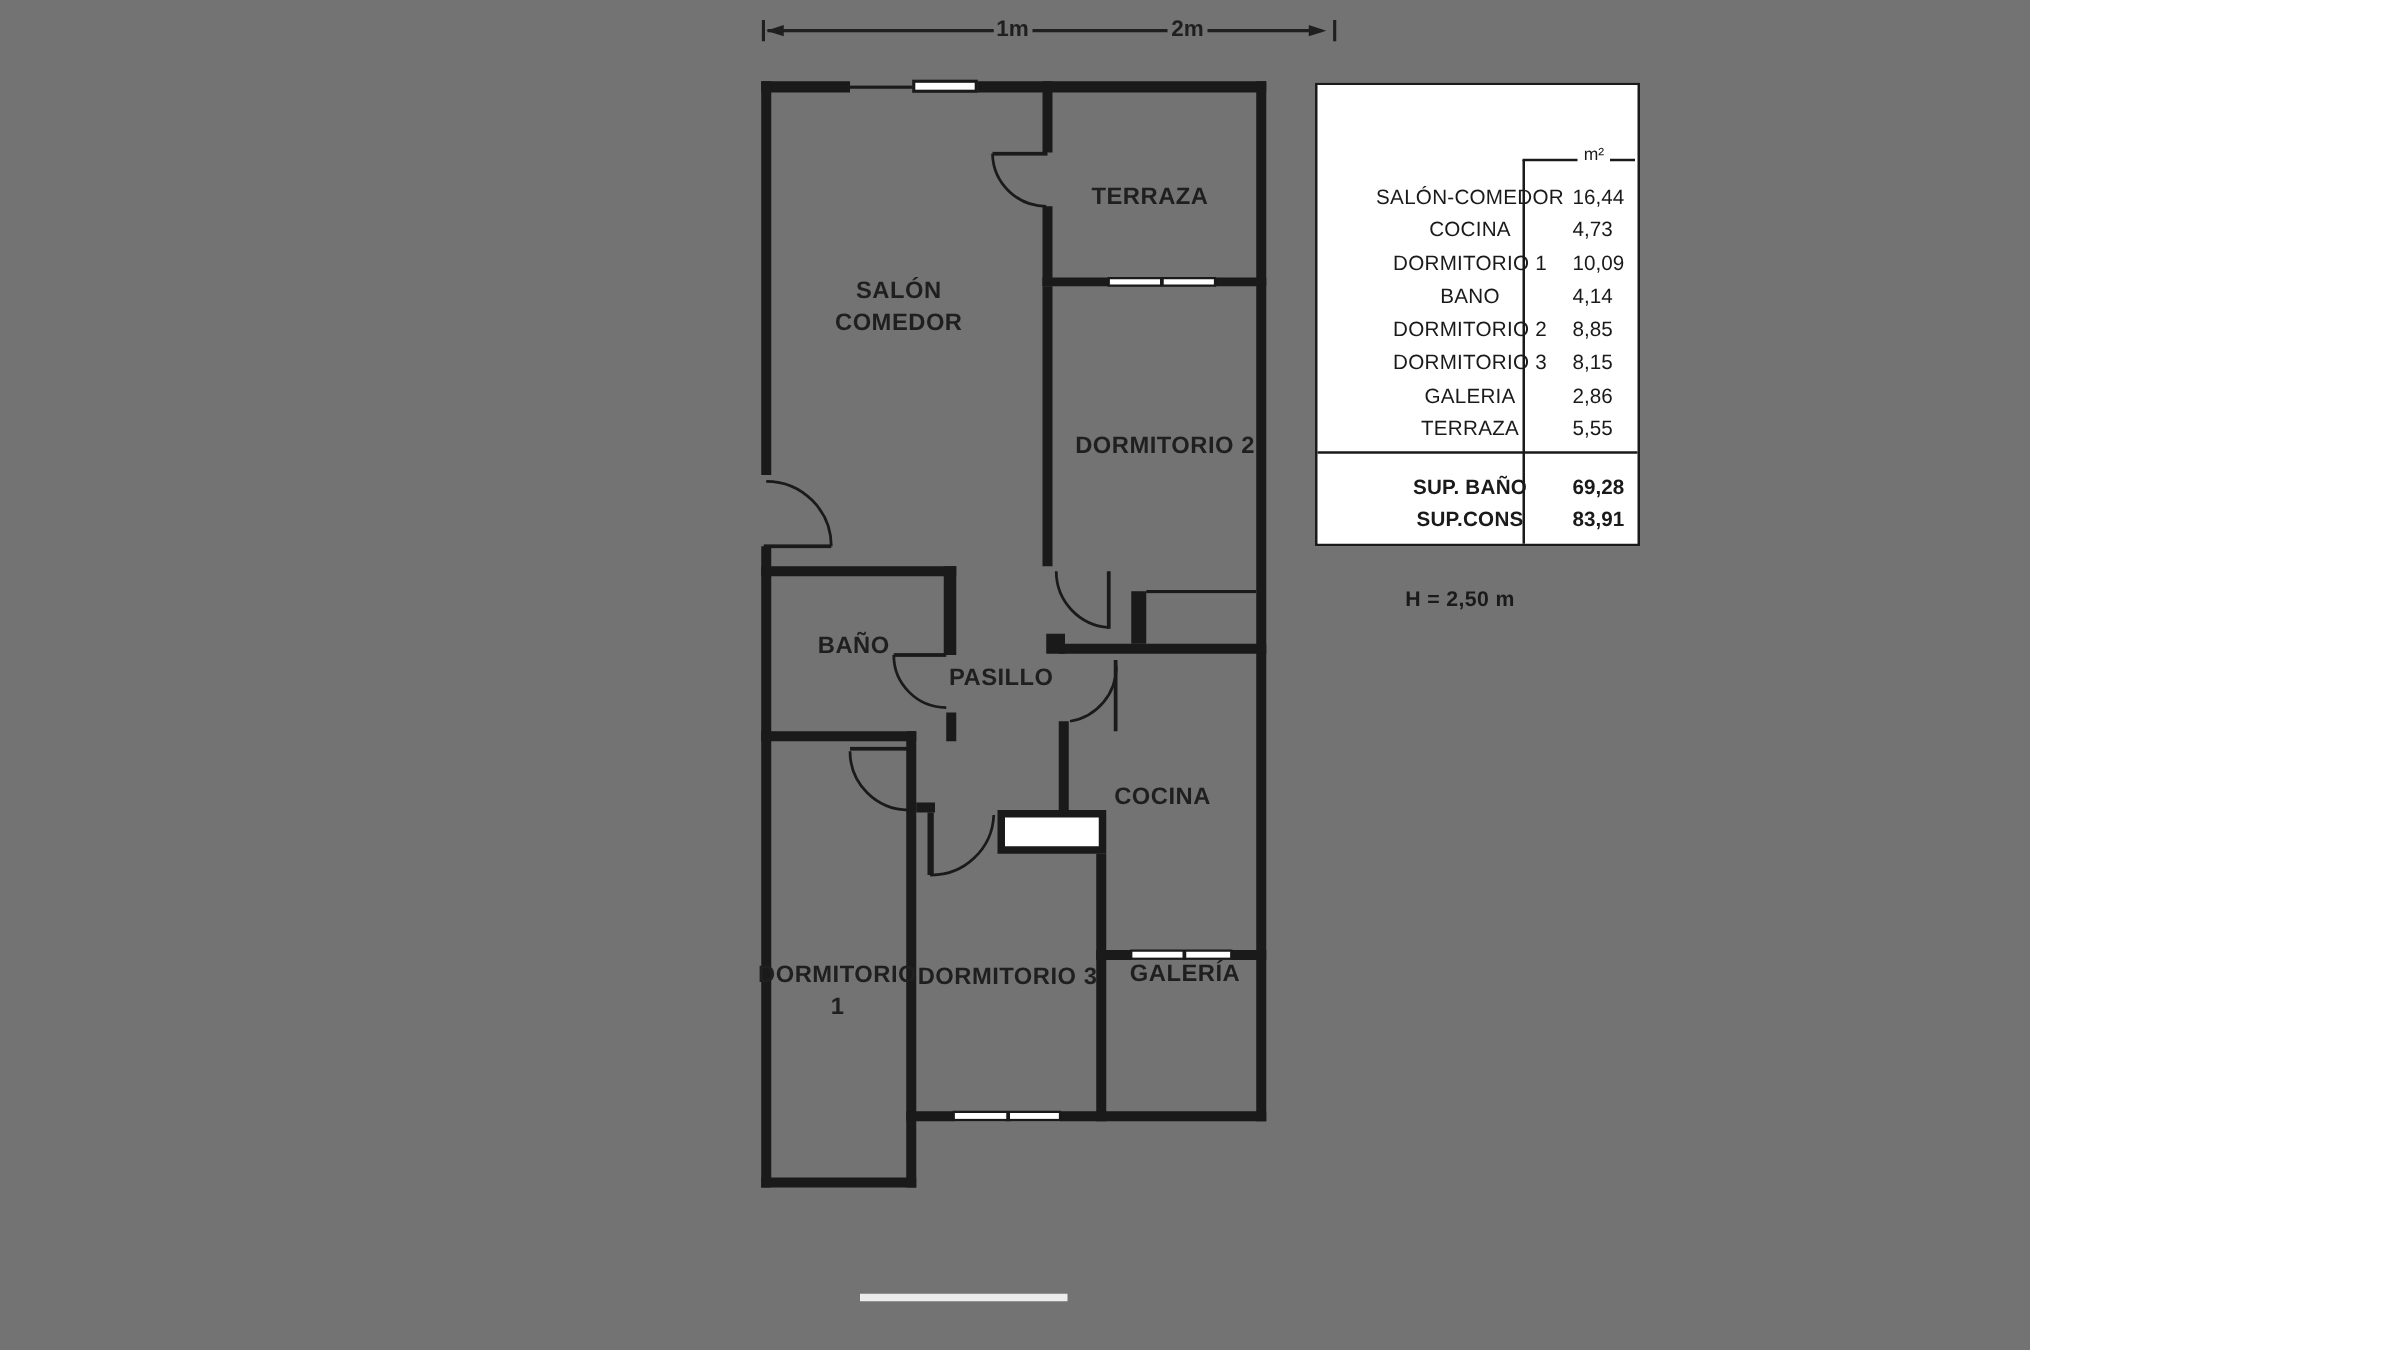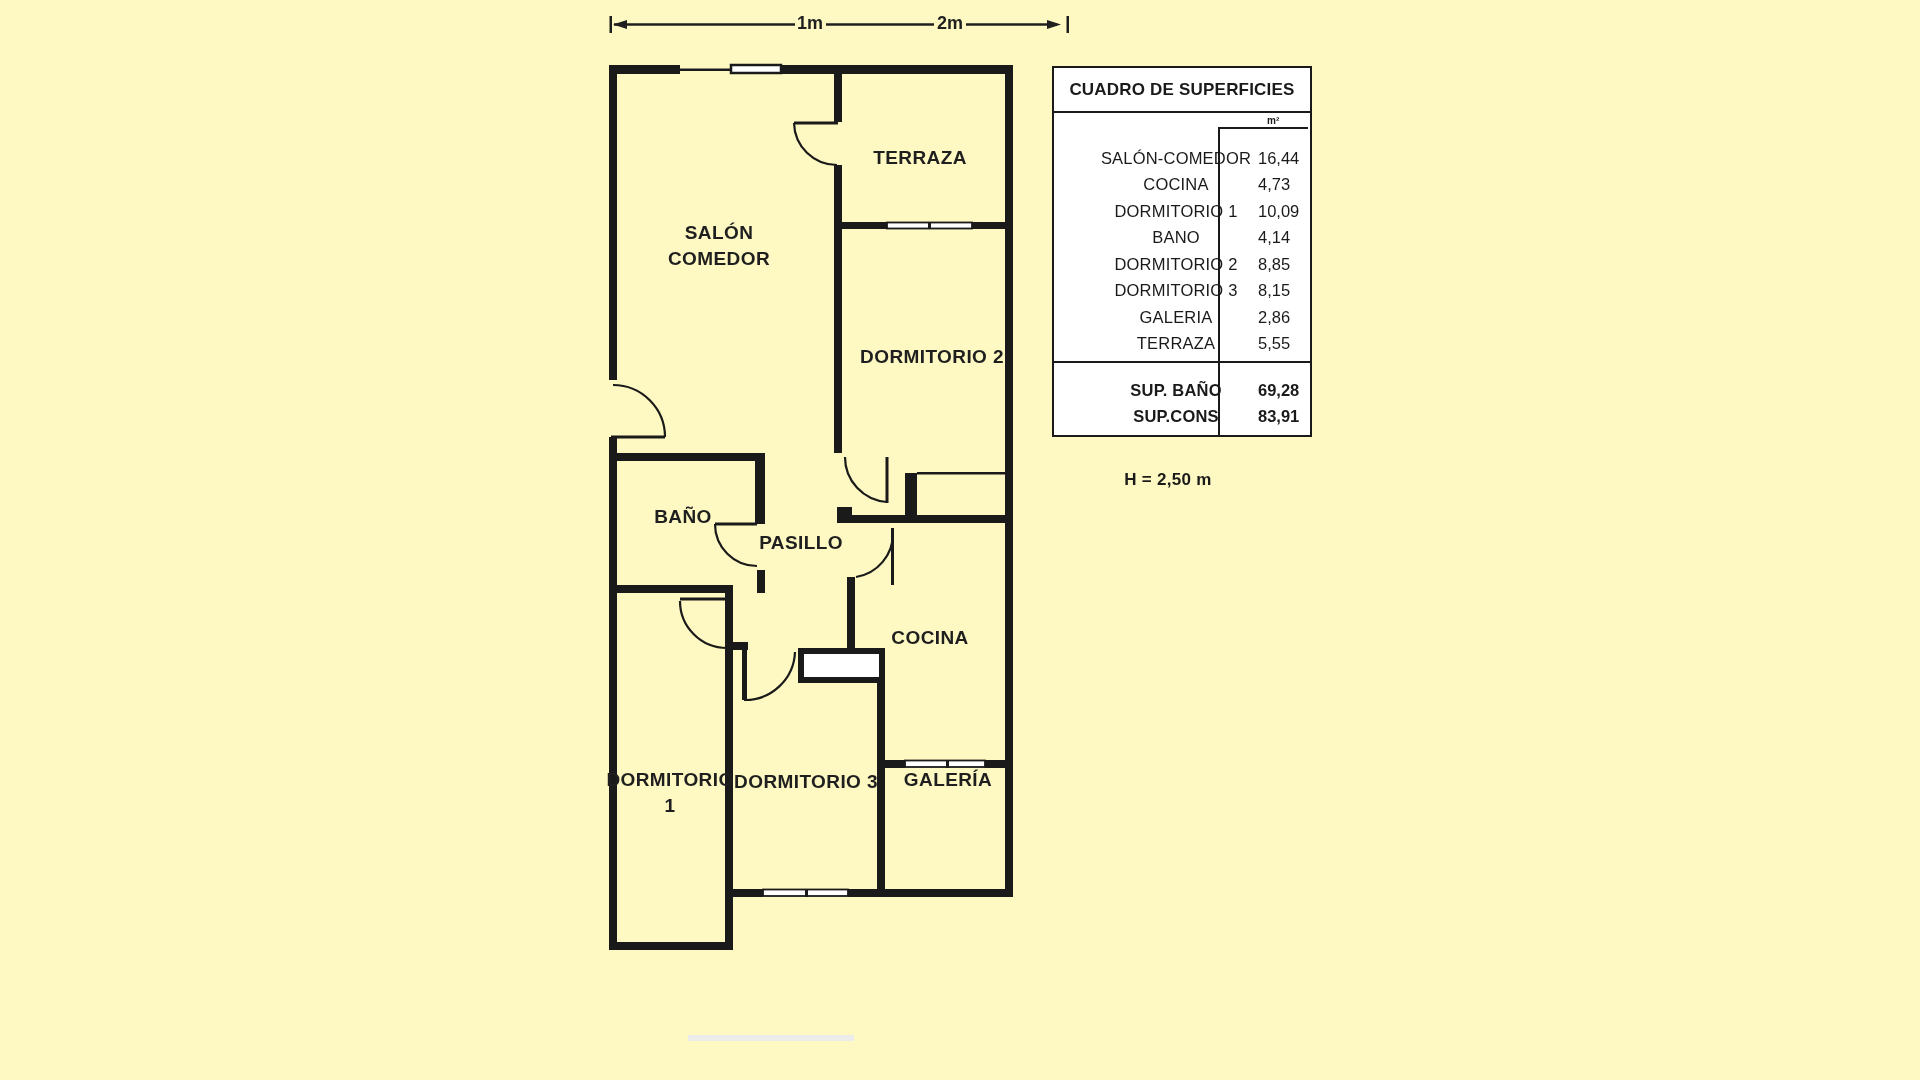--- a/index.html
+++ b/index.html
@@ -1,29 +1,29 @@
 <!DOCTYPE html>
 <html><head>
 <meta charset="utf-8">
 <style>
   html,body{margin:0;padding:0;background:#ffffff;}
-  #canvas{position:relative;width:1920px;height:1080px;background:#fef9c3;overflow:hidden;
+  #canvas{position:relative;width:1624px;height:1080px;background:#737373;overflow:hidden;
           font-family:"Liberation Sans", sans-serif;color:#1a1a1a;}
   #plan-svg{position:absolute;left:0;top:0;}
   .room-label{position:absolute;transform:translate(-50%,-50%);font-size:19px;font-weight:700;
               color:#1f1f1f;letter-spacing:.4px;white-space:nowrap;text-align:center;line-height:1.35;}
   .scale-label{position:absolute;transform:translate(-50%,-50%);font-size:18px;font-weight:700;color:#1f1f1f;}
   
   #surface-table{position:absolute;left:1052px;top:66px;width:260px;height:371px;
                  border:2px solid #1a1a1a;box-sizing:border-box;background:#fff;}
   #surface-table .title-row{position:absolute;left:0;right:0;top:0;height:43px;border-bottom:2px solid #1a1a1a;
                  display:flex;align-items:center;justify-content:center;font-size:17px;font-weight:700;letter-spacing:.2px;}
   #surface-table .unit-line{position:absolute;left:164px;right:2px;top:59px;height:2px;background:#1a1a1a;}
   #surface-table .unit-label{position:absolute;top:47px;left:208px;background:#fff;padding:0 5px;
-                 font-size:10px;font-weight:700;}
+                 font-size:14px;font-weight:400;}
   #surface-table .col-divider{position:absolute;left:164px;top:60px;bottom:0;width:2px;background:#1a1a1a;}
   .srow{position:absolute;left:0;right:0;display:flex;height:26.5px;align-items:center;}
   .srow .nm{width:164px;text-align:center;font-size:16.5px;letter-spacing:.2px;margin-left:40px;}
   .srow .vl{flex:1;text-align:left;font-size:16.5px;}
   #surface-table .sep{position:absolute;left:0;right:0;top:293px;height:2px;background:#1a1a1a;}
   .srow.total .nm,.srow.total .vl{font-weight:700;}
   #height-note{position:absolute;left:1168px;top:480px;transform:translate(-50%,-50%);
                font-size:17px;font-weight:700;letter-spacing:.3px;}
   #footer-artifact{position:absolute;left:688px;top:1035px;width:166px;height:6px;background:#ececec;}
 </style>
@@ -144,21 +144,20 @@
   <div class="room-label" style="left:801px;top:543px;">PASILLO</div>
   <div class="room-label" style="left:930px;top:638px;">COCINA</div>
   <div class="room-label" style="left:670px;top:793px;">
     <div>DORMITORIO</div>
     <div>1</div>
   </div>
   <div class="room-label" style="left:806px;top:782px;">DORMITORIO 3</div>
   <div class="room-label" style="left:948px;top:780px;">GALERÍA</div>
 
   <div id="surface-table">
-    <div class="title-row">CUADRO DE SUPERFICIES</div>
     <div class="unit-line"></div>
     <div class="unit-label">m²</div>
     <div class="col-divider"></div>
 
     <div class="srow" style="top:77px">
       <div class="nm">SALÓN-COMEDOR</div>
       <div class="vl">16,44</div>
     </div>
     <div class="srow" style="top:103.5px">
       <div class="nm">COCINA</div>

